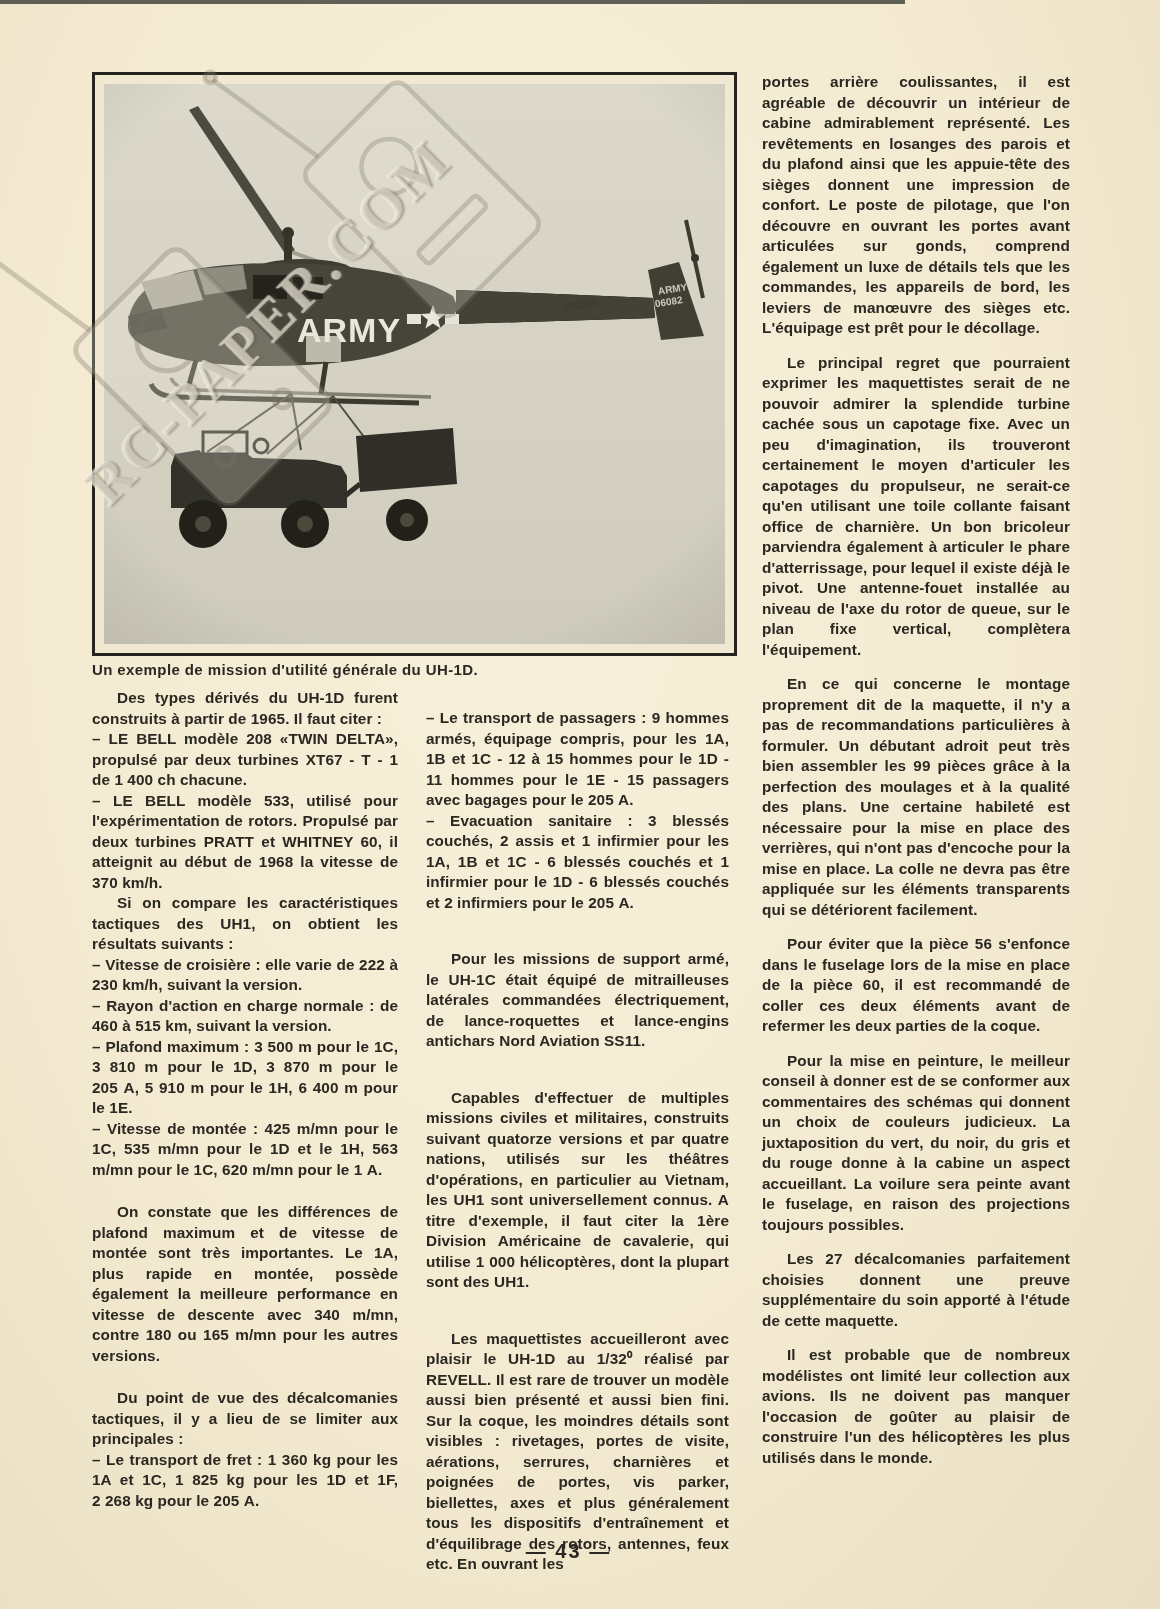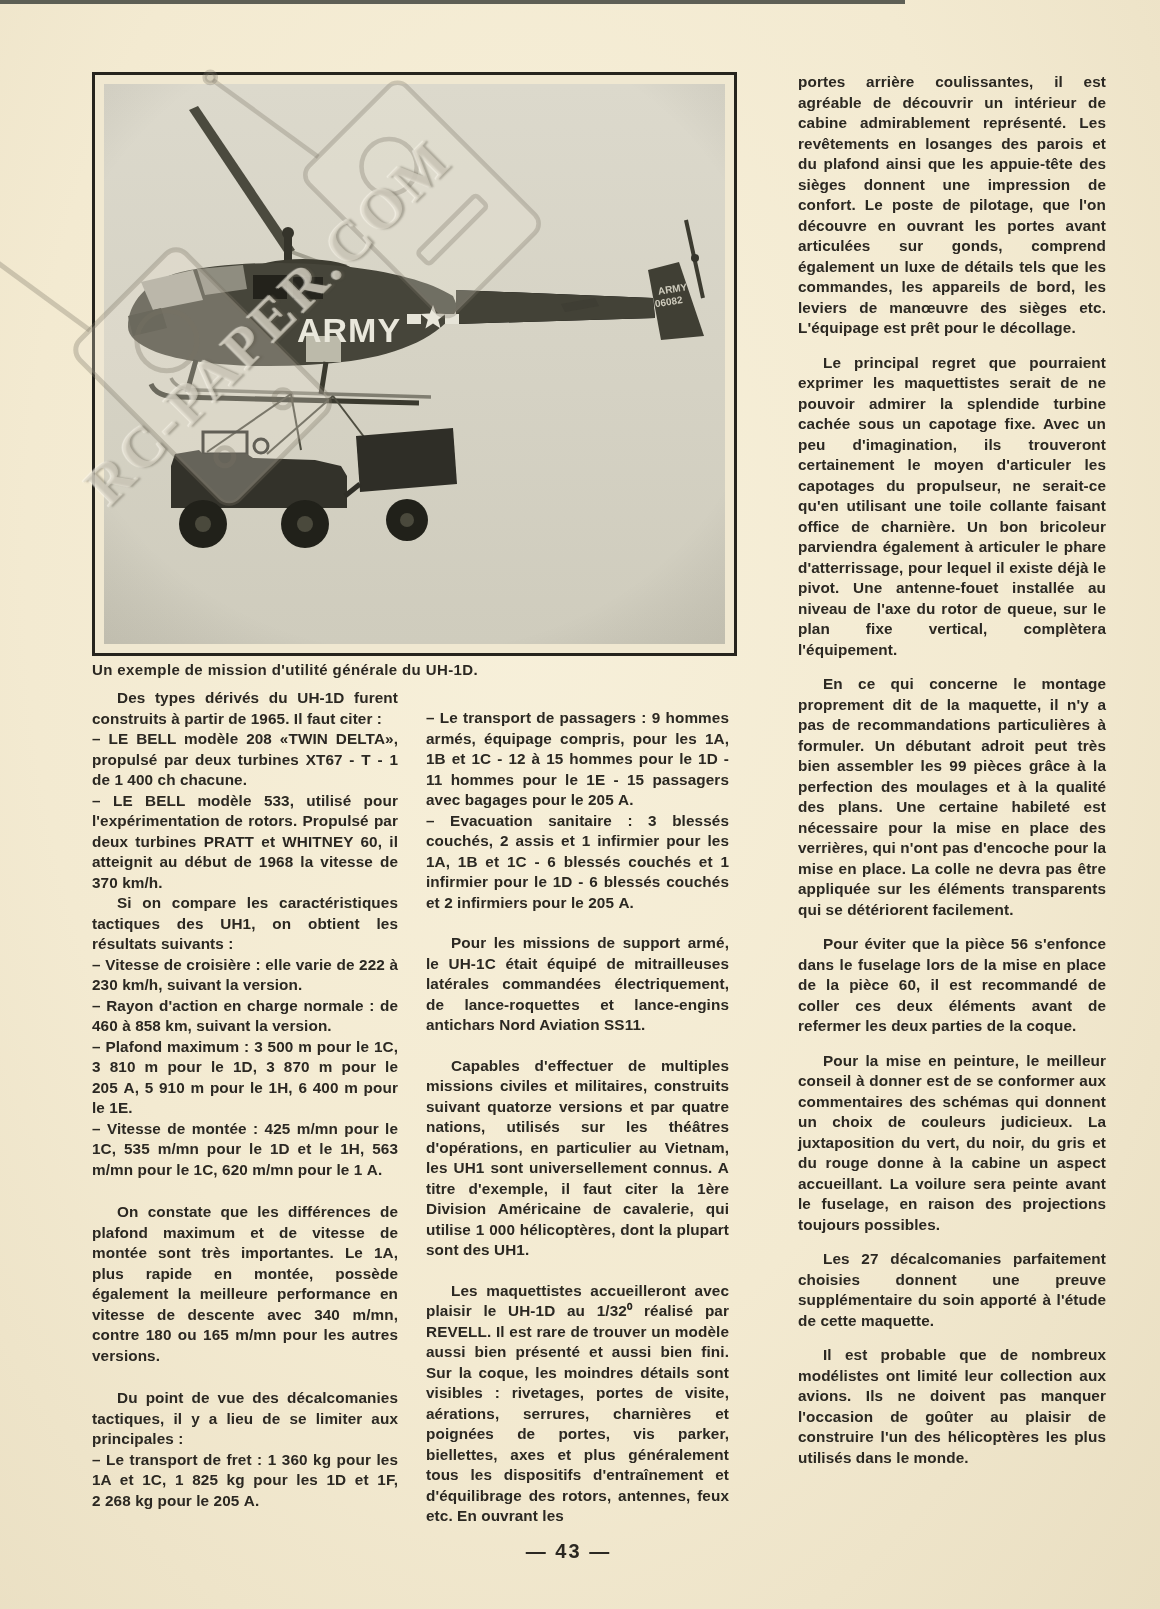--- a/index.html
+++ b/index.html
@@ -23,22 +23,22 @@
     position:absolute;color:#2b2822;font-weight:bold;font-size:15.3px;
     line-height:20.5px;text-align:justify;letter-spacing:.1px;
   }
   .col p{margin:0;text-align:justify;}
   .ind{text-indent:25px;}
   .g{margin-top:10px;}
   .G{margin-top:14px;}
   #col1{left:92px;top:688px;width:306px;}
   #col1 .G{margin-top:22px;}
   #col2{left:426px;top:708px;width:303px;}
-  #col2 .G{margin-top:20px;}
-  #col3{left:762px;top:72px;width:308px;margin-left:36px;}
+  #col2 .G{margin-top:36px;}
+  #col3{left:762px;top:72px;width:308px;}
   #col3 .G{margin-top:14px;}
   .footer{
     position:absolute;left:417px;top:1540px;width:303px;text-align:center;
     font-size:20px;font-weight:bold;color:#2b2822;letter-spacing:2px;
   }
   .watermark{position:absolute;left:0;top:0;width:700px;height:620px;pointer-events:none;}
   .wm-text{
     position:absolute;left:95px;top:462px;transform:rotate(-45deg);transform-origin:0 50%;
     font-family:"Liberation Serif", serif;font-weight:bold;font-size:57px;letter-spacing:4px;
     color:rgba(219,213,199,.60);
@@ -164,21 +164,21 @@
   </svg>
   <div class="wm-text">RC-PAPER.COM</div>
 </div>
 
 <div id="col1" class="col">
   <p class="ind">Des types dérivés du UH-1D furent construits à partir de 1965. Il faut citer :</p>
   <p>– LE BELL modèle 208 «TWIN DELTA», propulsé par deux turbines XT67 - T - 1 de 1&nbsp;400 ch chacune.</p>
   <p>– LE BELL modèle 533, utilisé pour l'expérimentation de rotors. Propulsé par deux turbines PRATT et WHITNEY 60, il atteignit au début de 1968 la vitesse de 370 km/h.</p>
   <p class="ind">Si on compare les caractéristiques tactiques des UH1, on obtient les résultats suivants :</p>
   <p class="g">– Vitesse de croisière : elle varie de 222 à 230 km/h, suivant la version.</p>
-  <p>– Rayon d'action en charge normale : de 460 à 858 km, suivant la version.</p>
+  <p>– Rayon d'action en charge normale : de 460 à 515 km, suivant la version.</p>
   <p>– Plafond maximum : 3&nbsp;500 m pour le 1C, 3&nbsp;810 m pour le 1D, 3&nbsp;870 m pour le 205&nbsp;A, 5&nbsp;910 m pour le 1H, 6&nbsp;400 m pour le 1E.</p>
   <p>– Vitesse de montée : 425 m/mn pour le 1C, 535 m/mn pour le 1D et le 1H, 563 m/mn pour le 1C, 620 m/mn pour le 1&nbsp;A.</p>
   <p class="G ind">On constate que les différences de plafond maximum et de vitesse de montée sont très importantes. Le 1A, plus rapide en montée, possède également la meilleure performance en vitesse de descente avec 340 m/mn, contre 180 ou 165 m/mn pour les autres versions.</p>
   <p class="G ind">Du point de vue des décalcomanies tactiques, il y a lieu de se limiter aux principales :</p>
   <p>– Le transport de fret : 1&nbsp;360 kg pour les 1A et 1C, 1&nbsp;825 kg pour les 1D et 1F, 2&nbsp;268 kg pour le 205&nbsp;A.</p>
 </div>
 
 <div id="col2" class="col">
   <p>– Le transport de passagers : 9 hommes armés, équipage compris, pour les 1A, 1B et 1C - 12 à 15 hommes pour le 1D - 11 hommes pour le 1E - 15 passagers avec bagages pour le 205&nbsp;A.</p>
   <p>– Evacuation sanitaire : 3 blessés couchés, 2 assis et 1 infirmier pour les 1A, 1B et 1C - 6 blessés couchés et 1 infirmier pour le 1D - 6 blessés couchés et 2 infirmiers pour le 205&nbsp;A.</p>

